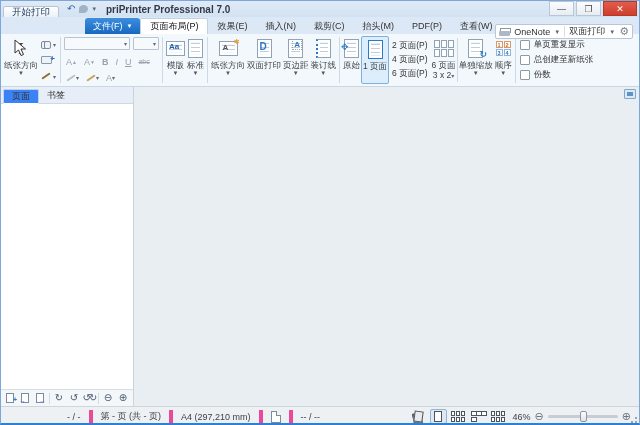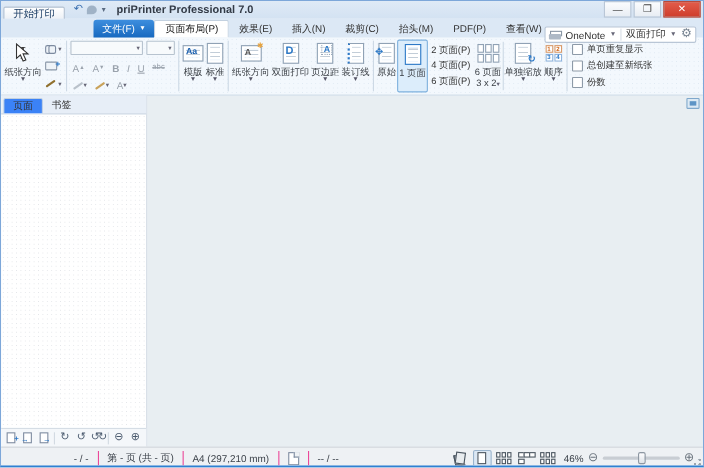--- a/index.html
+++ b/index.html
@@ -92,21 +92,21 @@
   .minidoc .plus{position:absolute;right:-4px;bottom:-3px;font-size:7px;font-weight:bold;color:#2d79c7;}
   .minidoc .arr-in{position:absolute;left:-3px;top:2px;font-size:7px;color:#2d79c7;}
   .minidoc .arr-out{position:absolute;right:-3px;top:2px;font-size:7px;color:#2d79c7;}
 
   .canvas{flex:1;background:#e8eef2;position:relative;}
   .canvasicon{position:absolute;right:3px;top:2px;width:12px;height:10px;background:#dce9f4;border:1px solid #7fa8cc;border-radius:1px;}
   .canvasicon:after{content:"";position:absolute;left:2px;top:2px;width:6px;height:4px;background:#5d94c6;}
 
   
   .statusbar{height:20px;background:#eef1f4;border-top:1px solid #d0d5da;display:flex;align-items:center;font-size:9px;color:#3c424a;position:relative;}
-  .scell{padding:0 8px;border-left:1px solid #ec4899;white-space:nowrap;height:14px;display:flex;align-items:center;}
+  .scell{padding:0 8px;border-left:4px solid #ec4899;white-space:nowrap;height:14px;display:flex;align-items:center;}
   .scell.first{border-left:none;margin-left:58px;}
   .papericon{width:10px;height:12px;border:1px solid #7d8ba0;background:#fff;position:relative;}
   .papericon:after{content:"";position:absolute;right:-1px;top:-1px;width:4px;height:4px;background:#eef1f4;border-left:1px solid #7d8ba0;border-bottom:1px solid #7d8ba0;}
   .spacer{flex:1;}
   .viewbtns{display:flex;align-items:center;gap:3px;margin-right:6px;}
   .vbtn{width:17px;height:15px;display:flex;align-items:center;justify-content:center;border:1px solid transparent;}
   .vbtn.pressed{background:#dce8f4;border-color:#9ab4cd;border-radius:2px;}
   .stack{position:relative;width:10px;height:11px;}
   .stack:before,.stack:after{content:"";position:absolute;width:7px;height:9px;background:#e8ecef;border:1px solid #4a5560;}
   .stack:before{left:0;top:2px;transform:rotate(-12deg);background:#6b7682;}

